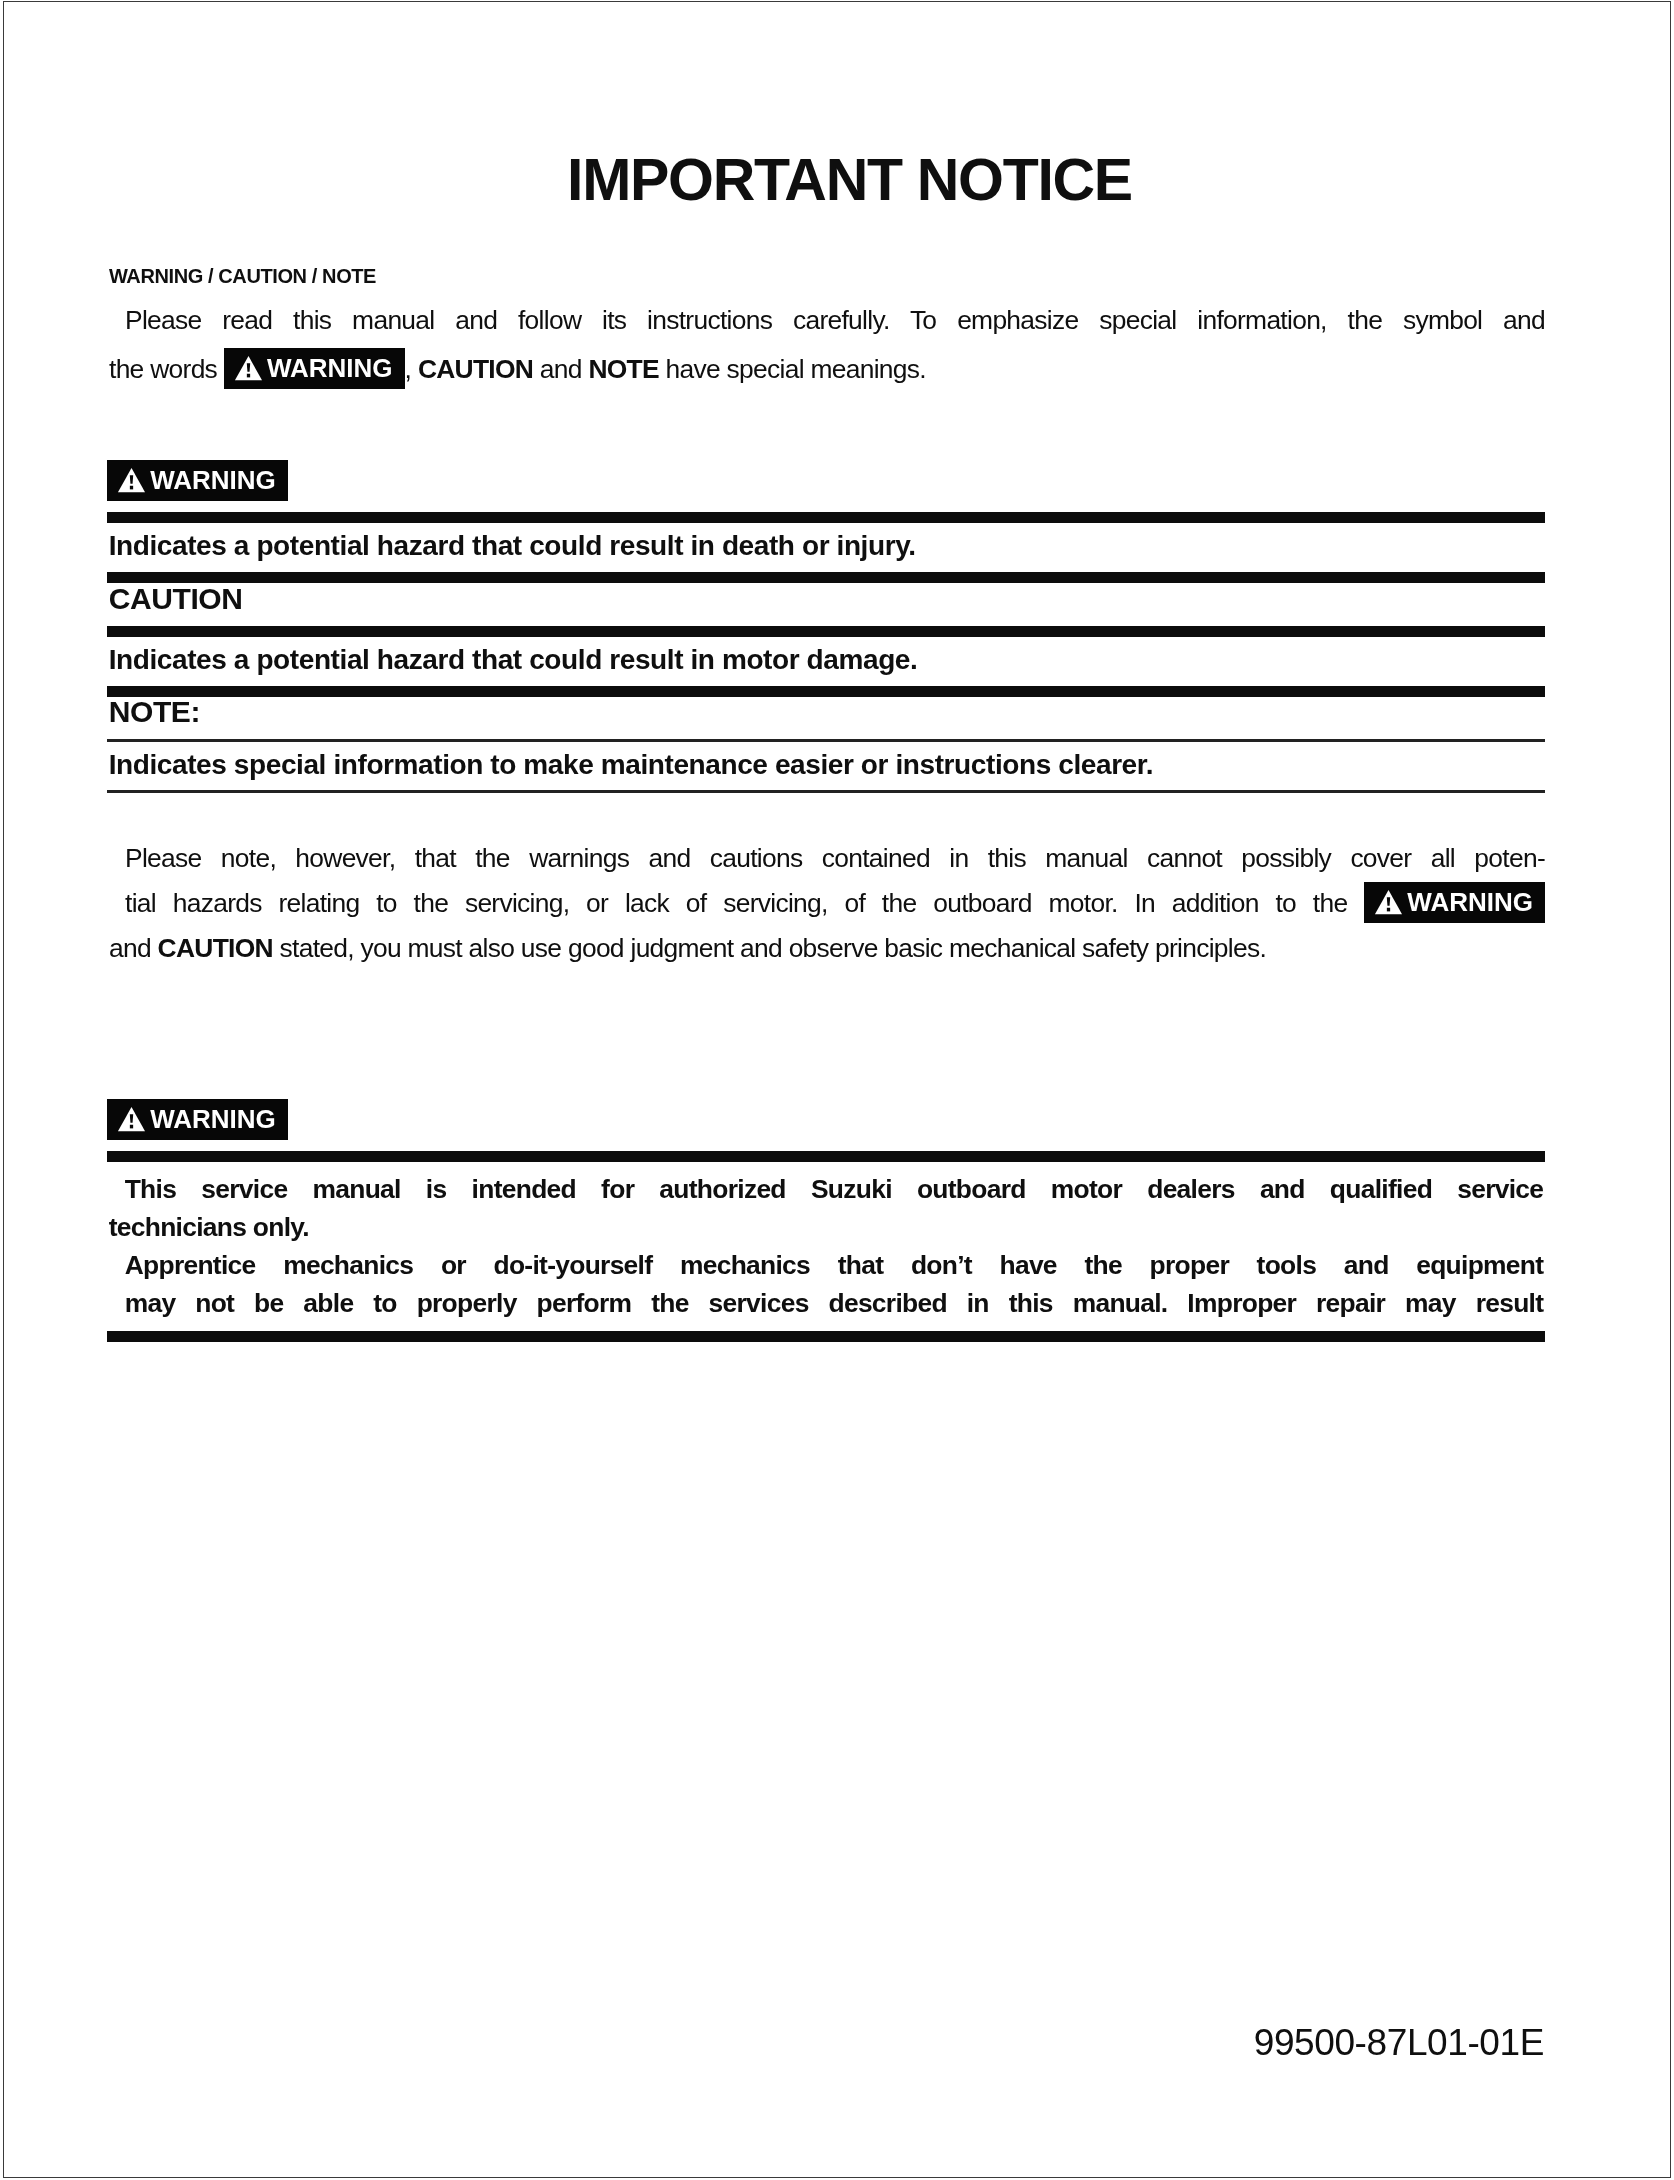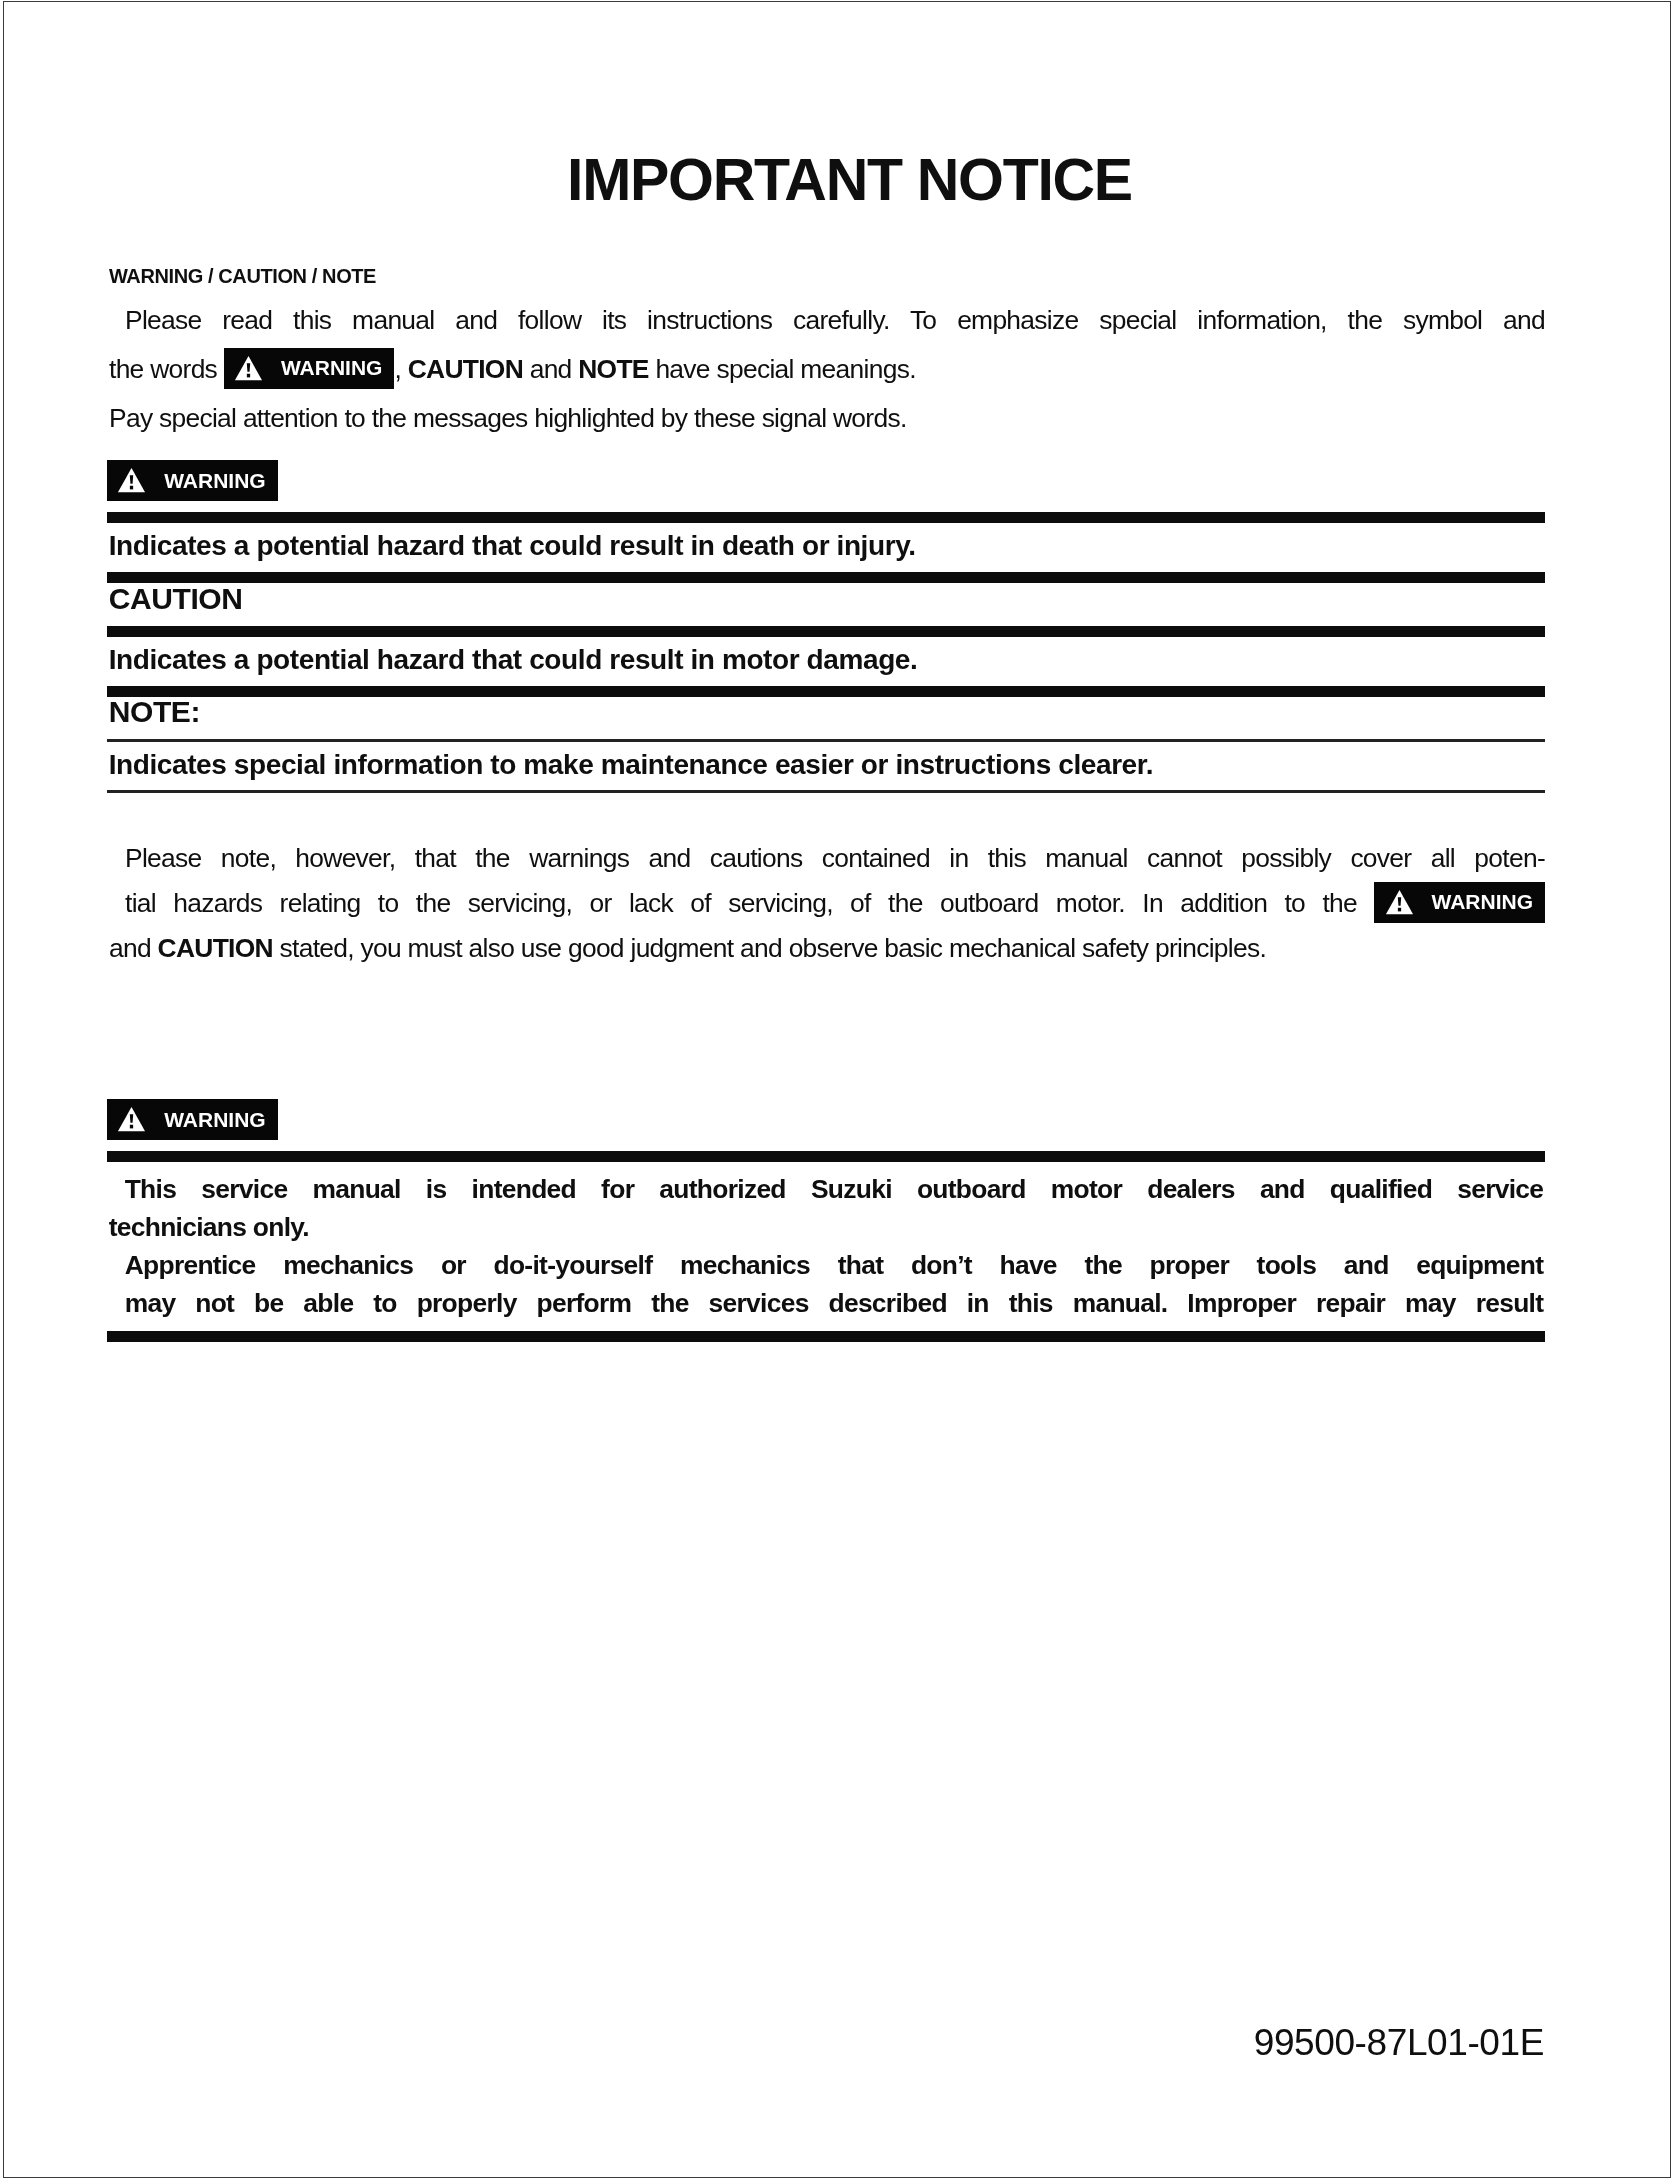--- a/index.html
+++ b/index.html
@@ -10,22 +10,22 @@
   }
   .page-border{position:absolute;left:2.6px;top:0.9px;right:4.3px;bottom:2.6px;border:1.7px solid var(--page-border,#3a3a3a);}
   .title{position:absolute;top:111px;left:12px;width:100%;text-align:center;font-weight:700;font-size:59px;letter-spacing:-1.3px;line-height:1;}
   .heading{position:absolute;top:249px;left:109px;font-weight:700;font-size:20px;letter-spacing:-0.4px;line-height:1;}
   .para{position:absolute;left:109px;width:1436px;font-size:26.4px;letter-spacing:-0.7px;}
   .intro{top:296px;line-height:49px;}
   .disclaimer{top:836px;line-height:45px;}
   .tline.just{text-align:justify;text-align-last:justify;margin-left:16px;}
   .bseg{font-weight:700;}
   .badge{
-    display:inline-flex;align-items:center;gap:18px;background:var(--badge-bg,#070707);
-    color:var(--badge-fg,#ffffff);font-weight:700;font-size:21px;letter-spacing:0;
+    display:inline-flex;align-items:center;gap:4px;background:var(--badge-bg,#070707);
+    color:var(--badge-fg,#ffffff);font-weight:700;font-size:26px;letter-spacing:0;
     line-height:1;padding:6.8px 12px 7.7px 10.2px;vertical-align:middle;position:relative;top:-2.6px;white-space:nowrap;
   }
   .badge svg{width:29px;height:26.4px;flex:0 0 auto;display:block;}
   .sbox{position:absolute;left:107px;width:1438px;}
   .sbox-warning{top:463px;}
   .sbox-caution{top:584px;}
   .sbox-note{top:697px;}
   .badge-row{margin-bottom:8.5px;}
   .rule{height:11px;background:#0c0c0c;}
   .rule-thin{height:2.6px;background:#222222;}
@@ -47,21 +47,20 @@
 <div class="para intro">
     <div class="tline just"><span>Please read this manual and follow its instructions carefully. To emphasize special information, the symbol and</span></div>
     <div class="tline"><span>the words </span><span class="badge">
         <svg viewBox="0 0 60 54" aria-hidden="true">
           <path d="M30 2 L58 52 H2 Z" fill="#ffffff"></path>
           <path d="M26.5 17 h7 l-1.3 17.5 h-4.4 Z" fill="#070707"></path>
           <rect x="26.6" y="38.5" width="6.8" height="7.5" fill="#070707"></rect>
         </svg>
         <span>WARNING</span>
       </span><span>, </span><span class="bseg">CAUTION</span><span> and </span><span class="bseg">NOTE</span><span> have special meanings.</span></div>
-    <div class="tline"><span>Pay special attention to the messages highlighted by these signal words.</span></div>
   </div>
 
 <div class="sbox sbox-warning">
   <div class="badge-row">
     <span class="badge">
         <svg viewBox="0 0 60 54" aria-hidden="true">
           <path d="M30 2 L58 52 H2 Z" fill="#ffffff"></path>
           <path d="M26.5 17 h7 l-1.3 17.5 h-4.4 Z" fill="#070707"></path>
           <rect x="26.6" y="38.5" width="6.8" height="7.5" fill="#070707"></rect>
         </svg>

